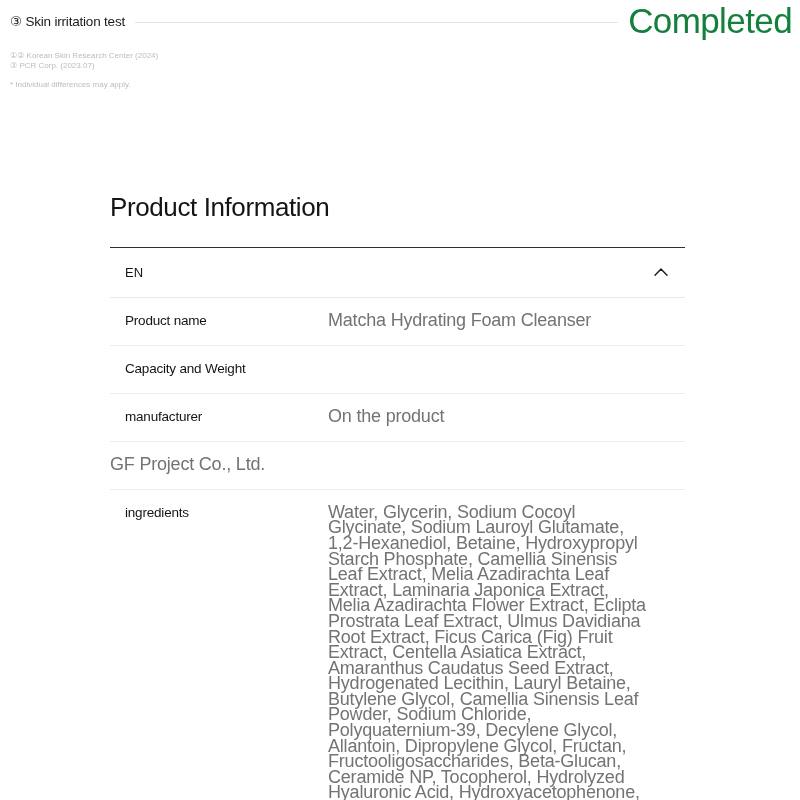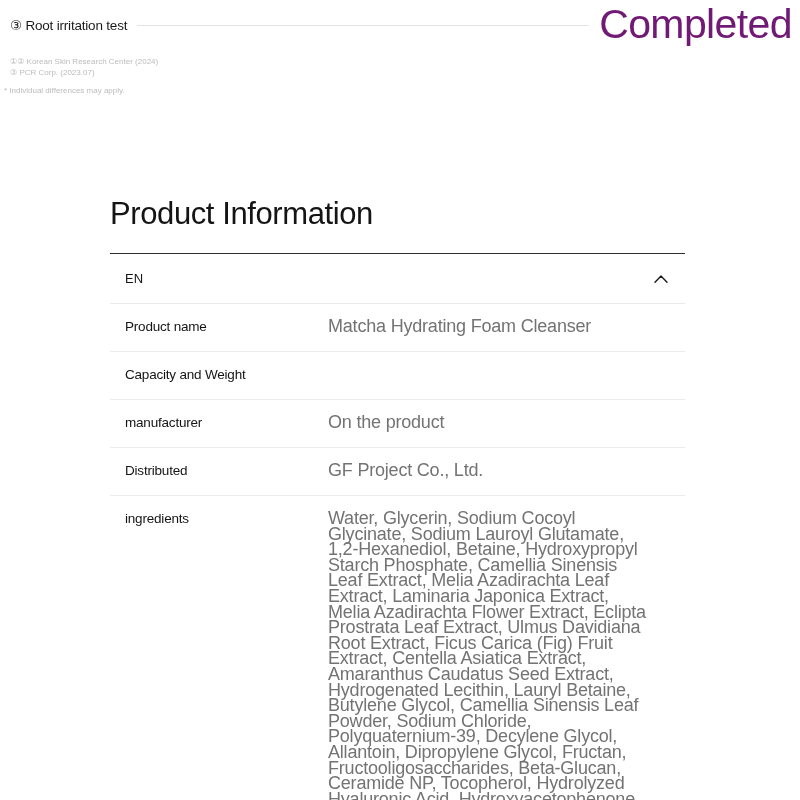--- a/index.html
+++ b/index.html
@@ -21,39 +21,39 @@
     font-size: 13.5px; font-weight: 500;
     letter-spacing: -0.2px; color: #1b1b1b;
     white-space: nowrap;
   }
   .leader-line {
     flex: 1; border-top: 1px solid #e4e4e4;
     margin: 0 10px; height: 0; align-self: center;
     position: relative; top: 1px;
   }
   .test-status {
-    font-size: 41px; font-weight: 500;
-    letter-spacing: -0.6px; color: #701a75;
+    font-size: 35px; font-weight: 500;
+    letter-spacing: -0.6px; color: #15803d;
     white-space: nowrap; line-height: 1.05;
   }
   .footnotes {
     margin: 11px 0 0 10px;
     font-size: 8px; line-height: 10.5px;
     color: #bcbcbc; letter-spacing: 0;
   }
   .disclaimer {
-    margin: 8px 0 0 4px;
+    margin: 8px 0 0 10px;
     font-size: 8px; line-height: 10px;
     color: #bcbcbc;
   }
 
   
   .section-title {
     margin: 99px 0 0 110px;
-    font-size: 31px; font-weight: 500;
+    font-size: 26px; font-weight: 500;
     letter-spacing: -0.4px; color: #141414;
     line-height: 37px;
   }
   .info-table {
     margin: 21px 0 0 110px;
     width: 575px;
     border-top: 1.5px solid #2e2e2e;
     border-bottom: 1.5px solid #9c9c9c;
   }
   .accordion-header {
@@ -88,21 +88,21 @@
     letter-spacing: -0.2px; color: #737373;
     line-height: 15.6px;
   }
 </style>
 </head>
 <body>
 
 <div class="page">
 
   <div class="test-row">
-    <span class="test-label">③ Root irritation test</span>
+    <span class="test-label">③ Skin irritation test</span>
     <span class="leader-line"></span>
     <span class="test-status">Completed</span>
   </div>
 
   <div class="footnotes">
     <div>①② Korean Skin Research Center (2024)</div>
     <div>③ PCR Corp. (2023.07)</div>
   </div>
 
   <div class="disclaimer">* Individual differences may apply.</div>
@@ -128,21 +128,20 @@
     <div class="info-row">
       <div class="row-label">Capacity and Weight</div>
     </div>
 
     <div class="info-row">
       <div class="row-label">manufacturer</div>
       <div class="row-value">On the product</div>
     </div>
 
     <div class="info-row">
-      <div class="row-label">Distributed</div>
       <div class="row-value">GF Project Co., Ltd.</div>
     </div>
 
     <div class="info-row last">
       <div class="row-label">ingredients</div>
       <div class="row-value">Water, Glycerin, Sodium Cocoyl Glycinate, Sodium Lauroyl Glutamate, 1,2-Hexanediol, Betaine, Hydroxypropyl Starch Phosphate, Camellia Sinensis Leaf Extract, Melia Azadirachta Leaf Extract, Laminaria Japonica Extract, Melia Azadirachta Flower Extract, Eclipta Prostrata Leaf Extract, Ulmus Davidiana Root Extract, Ficus Carica (Fig) Fruit Extract, Centella Asiatica Extract, Amaranthus Caudatus Seed Extract, Hydrogenated Lecithin, Lauryl Betaine, Butylene Glycol, Camellia Sinensis Leaf Powder, Sodium Chloride, Polyquaternium-39, Decylene Glycol, Allantoin, Dipropylene Glycol, Fructan, Fructooligosaccharides, Beta-Glucan, Ceramide NP, Tocopherol, Hydrolyzed Hyaluronic Acid, Hydroxyacetophenone, Ethylhexylglycerin, Sodium Benzoate</div>
     </div>
 
   </div>
 

